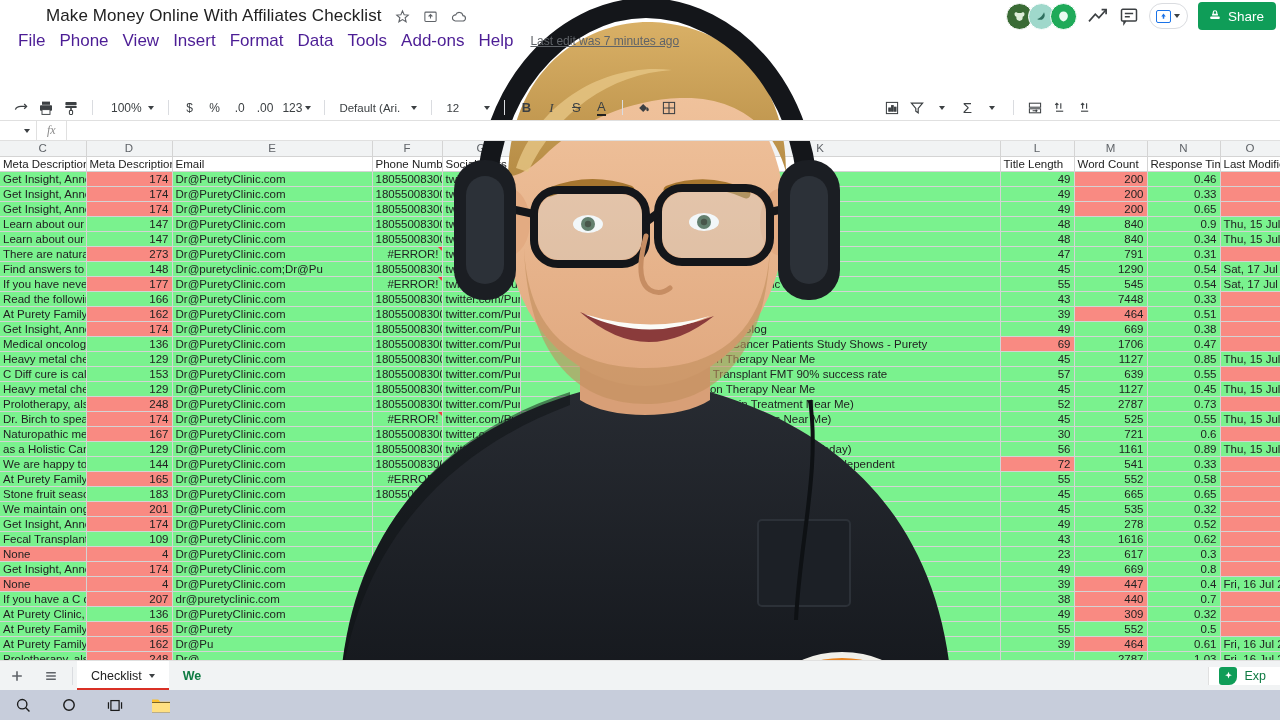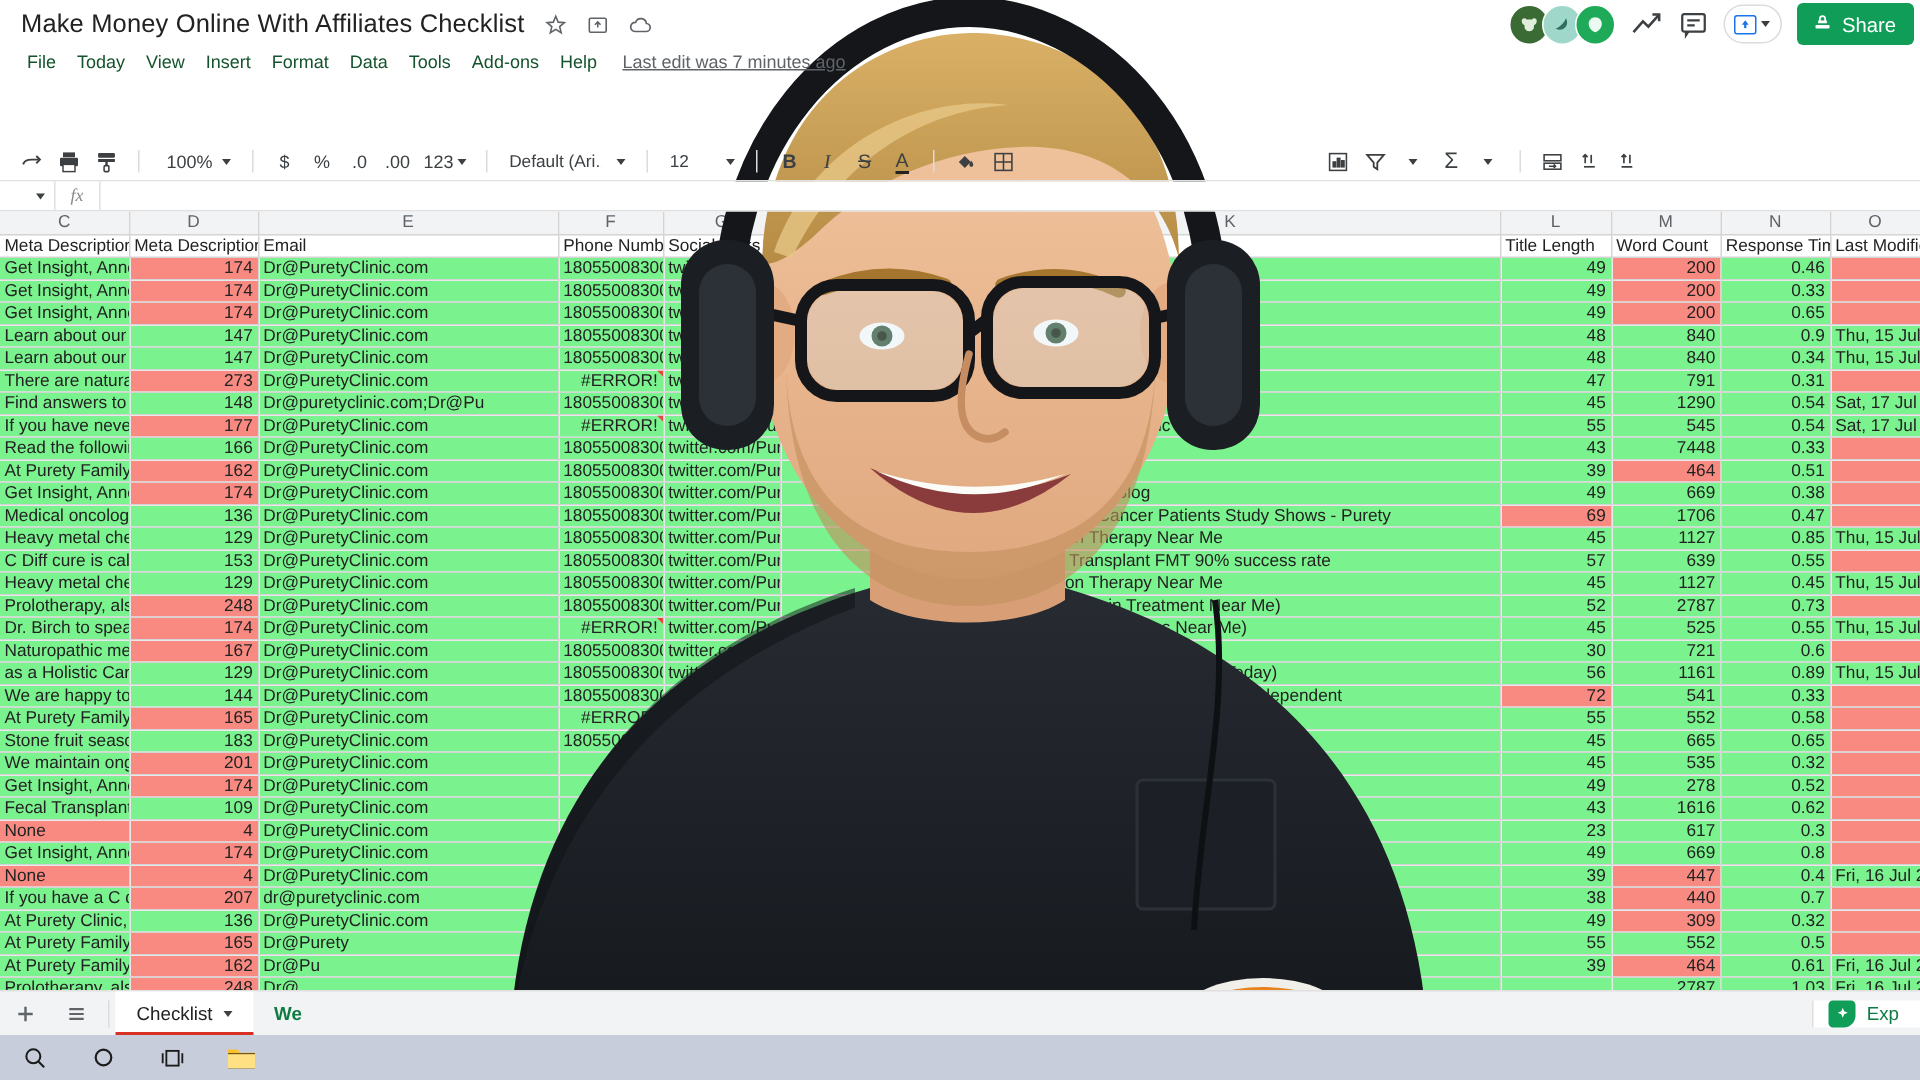--- a/index.html
+++ b/index.html
@@ -12,20 +12,21 @@
   }
 
   
   .titlebar {
     height: 30px;
     display: flex;
     align-items: center;
     padding: 2px 0 0 14px;
     position: relative;
     z-index: 5;
+    margin-left: 32px;
   }
   .doc-title {
     font-size: 17px;
     color: #222;
     letter-spacing: .1px;
     white-space: nowrap;
   }
   .title-icons { display: flex; align-items: center; gap: 13px; margin-left: 13px; }
   .ticon { width: 15px; height: 15px; color: #5f6368; display:block; }
   .ticon svg { display:block; }
@@ -62,21 +63,21 @@
     padding: 0 12px 0 10px;
     font-size: 13.5px; white-space: nowrap;
   }
 
   
   .menubar {
     height: 21px; display: flex; align-items: center;
     padding-left: 11px; gap: 0px; position: relative; z-index: 5;
   }
   .menu-item {
-    font-size: 12px; color: #14532d; padding: 2px 7px; border-radius: 3px;
+    font-size: 17px; color: #4c1d95; padding: 2px 7px; border-radius: 3px;
     white-space: nowrap;
   }
   .last-edit {
     font-size: 12px; color: #5f6368; margin-left: 10px;
     text-decoration: underline; white-space: nowrap;
   }
 
   
   .toolbar {
     height: 26px; display: flex; align-items: center;
@@ -261,21 +262,21 @@
           <path d="M12 2a4 4 0 0 0-4 4v2H7v3h10V8h-1V6a4 4 0 0 0-4-4zm0 2a2 2 0 0 1 2 2v2h-4V6a2 2 0 0 1 2-2z"></path>
           <rect x="4" y="13" width="16" height="4" rx="1"></rect>
         </svg>
       <span>Share</span>
     </div>
   </div>
 </div>
 
 <div class="menubar">
   <div class="menu-item">File</div>
-  <div class="menu-item">Today</div>
+  <div class="menu-item">Phone</div>
   <div class="menu-item">View</div>
   <div class="menu-item">Insert</div>
   <div class="menu-item">Format</div>
   <div class="menu-item">Data</div>
   <div class="menu-item">Tools</div>
   <div class="menu-item">Add-ons</div>
   <div class="menu-item">Help</div>
   <div class="last-edit">Last edit was 7 minutes ago</div>
 </div>
 

